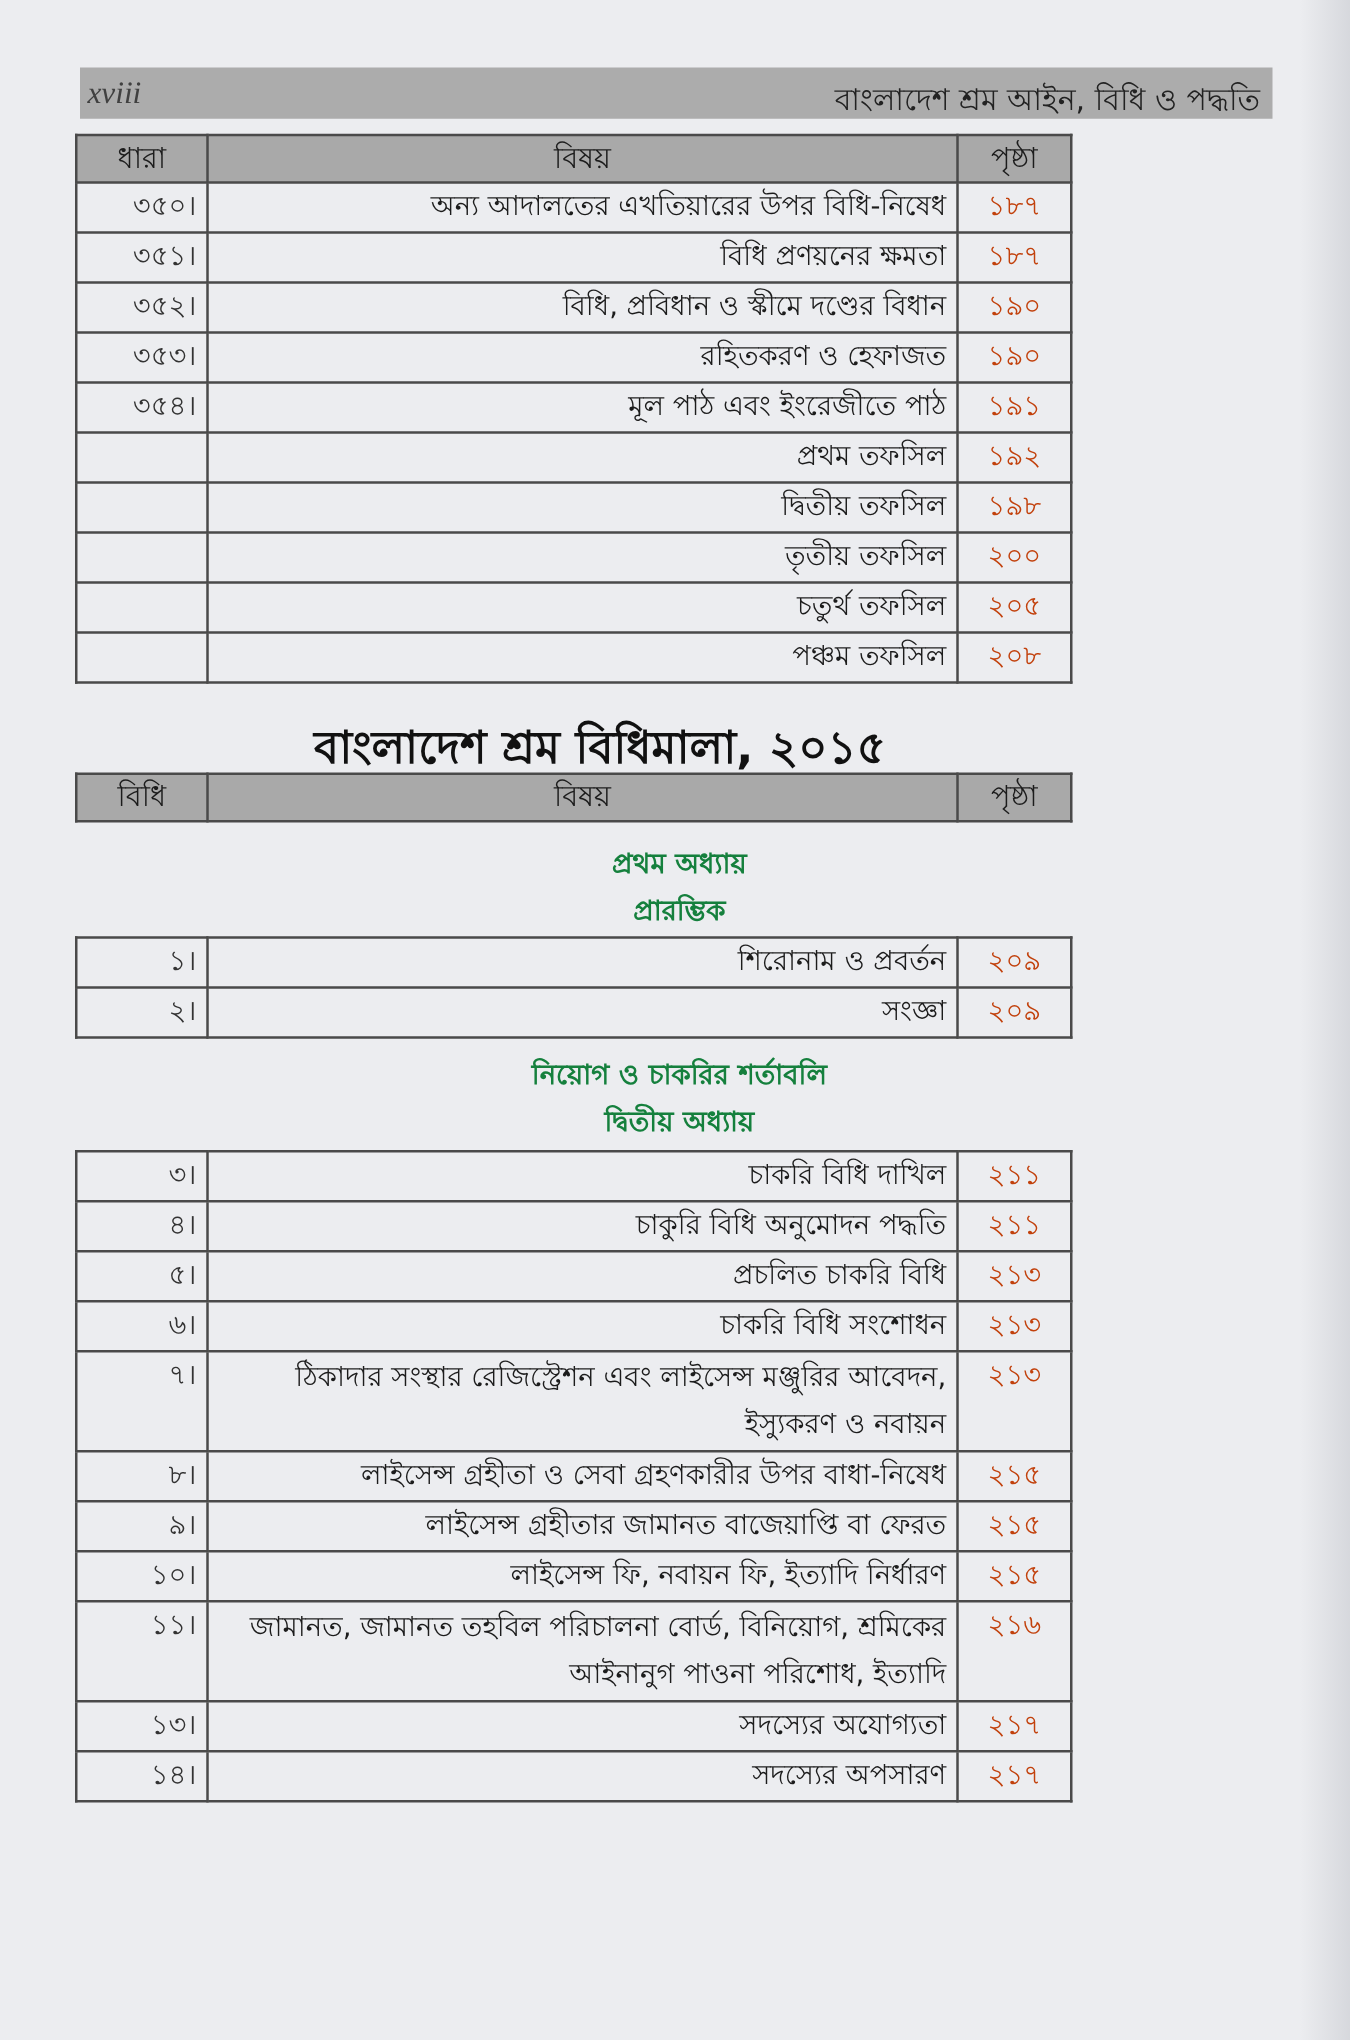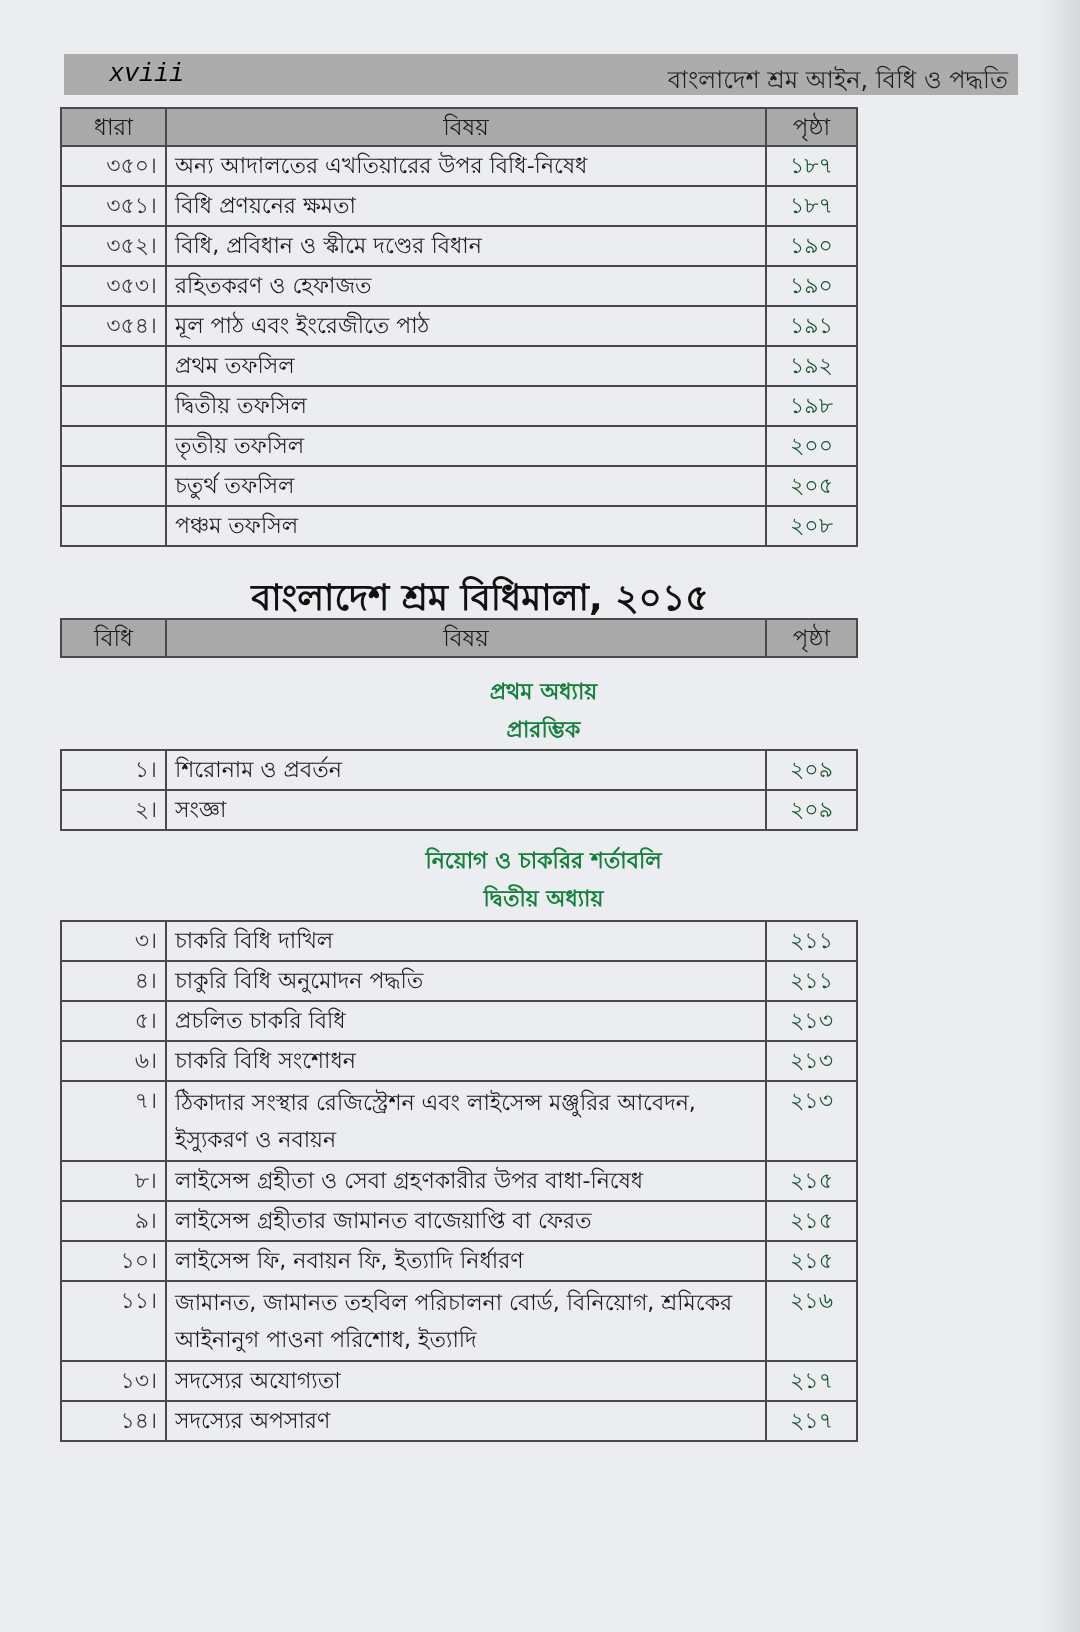--- a/index.html
+++ b/index.html
@@ -14,41 +14,41 @@
     position:absolute; right:0; top:0; width:40px; height:1632px;
     background:linear-gradient(to right, rgba(236,237,240,0), rgba(200,202,208,0.6));
   }
   .running-head {
     position:absolute; left:64px; top:54px; width:954px; height:41px;
     background:#acacac;
     display:flex; align-items:center; justify-content:space-between;
     box-sizing:border-box; padding:0 10px 0 6px;
   }
   .running-head .folio {
-    font-family:Liberation Mono, monospace; font-style:italic; font-size:25px; color:#000000;margin-left:39px;
+    font-family:Liberation Serif, serif; font-style:italic; font-size:25px; color:#404040;
   }
   .running-head .book-title { font-size:24px; color:#222;margin-top:12px; }
 
   table.toc {
     position:absolute; left:60px; width:798px;
     border-collapse:collapse; table-layout:fixed;
     font-size:22px;
   }
   table.toc td, table.toc th {
     border:2px solid #4a4a4a; padding:0 8px; height:38px; line-height:38px;
     vertical-align:middle;
   }
   table.toc th {
     background:#a9a9a9; font-weight:normal; font-size:23px; height:36px; line-height:36px;
   }
   table.toc col.c1 { width:105px; }
   table.toc col.c3 { width:91px; }
   td.num { text-align:right; padding-right:14px; color:#333; }
-  td.page { text-align:center; color:#14532d; }
-  td.subject { text-align:left; }
+  td.page { text-align:center; color:#c2410c; }
+  td.subject { text-align:right; }
   td.subject.wrap { line-height:37px; height:auto; padding-top:2px; padding-bottom:2px; }
   tr.no-num td.num { border-top:2px solid #4a4a4a; }
 
   .section-title {
     position:absolute; left:0; width:960px; text-align:center;
     font-size:36px; font-weight:bold; top:570px; color:#111;
   }
   .chapter {
     position:absolute; left:60px; width:967px; text-align:center; font-size:22px; color:#15803d;
   }

